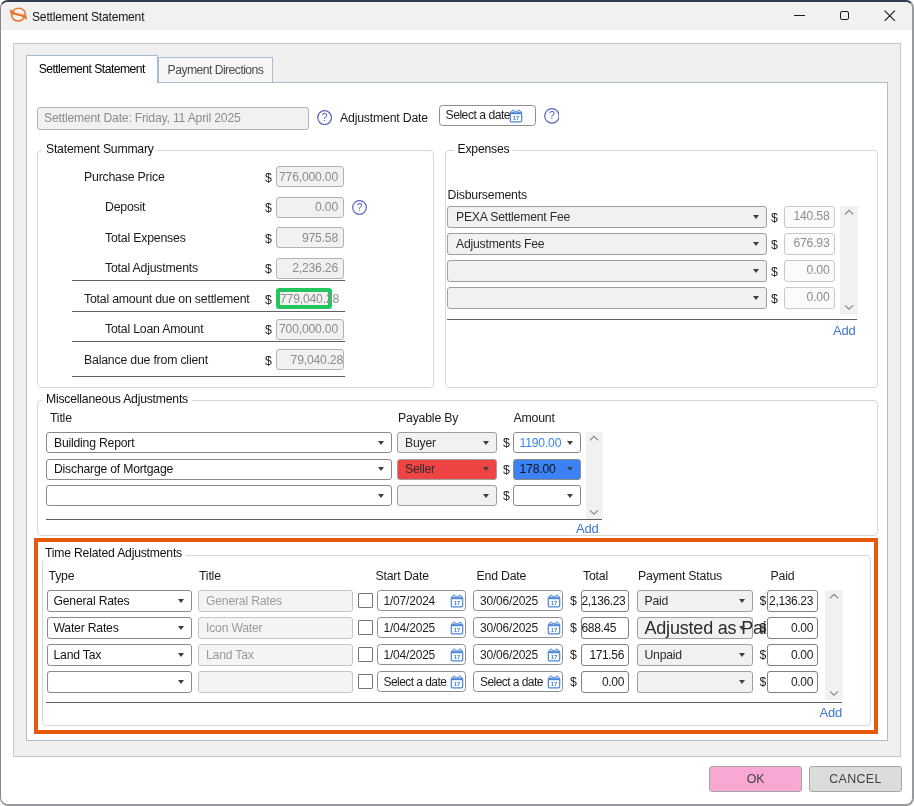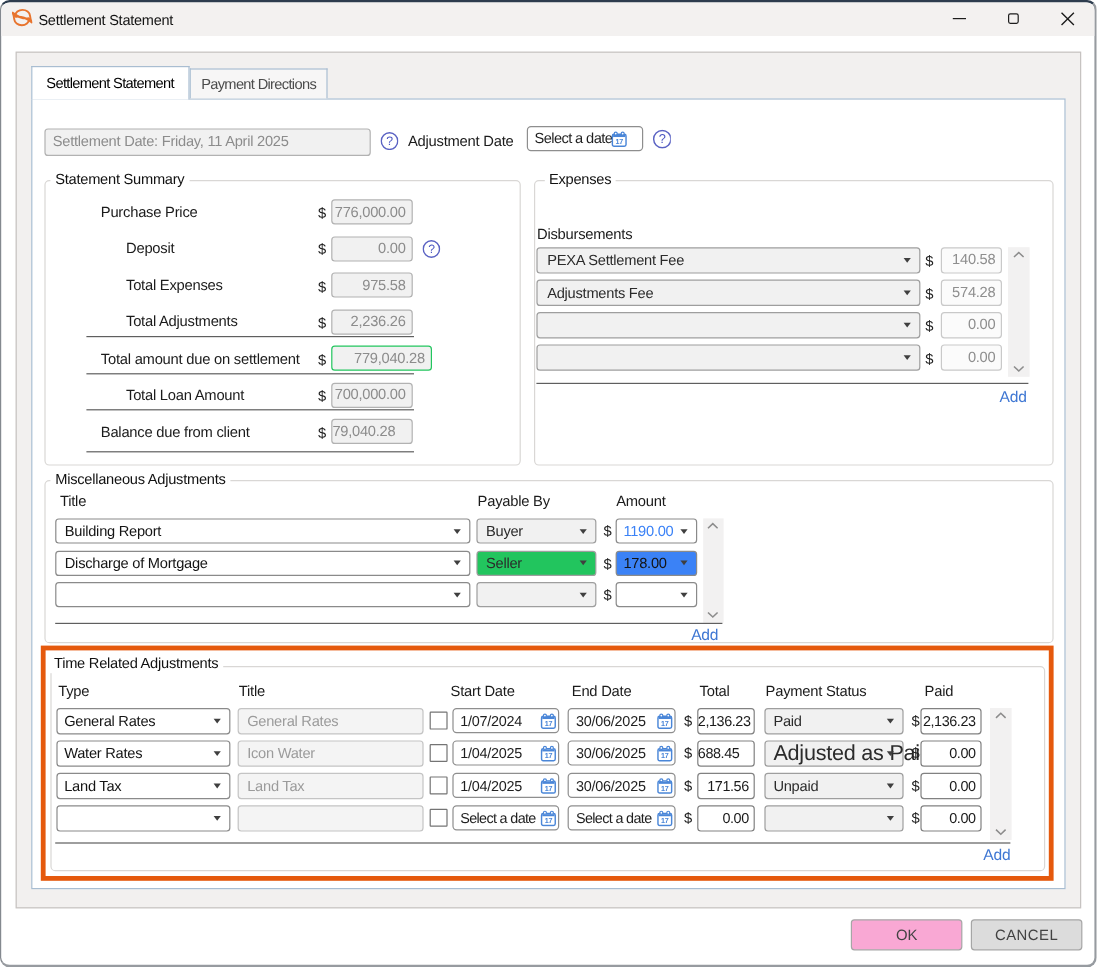--- a/index.html
+++ b/index.html
@@ -68,32 +68,32 @@
 <div class="abs" style="left:276px;top:227px;width:68px;height:21px;background:#f1f1f1;border:1px solid #b2b2b2;color:#8c8c8c;border-radius:3px;">
     <div class="vcenter" style="text-align:right;padding-right:5px;font-size:12.2px;display:block;line-height:19px;">975.58</div>
   </div>
 <div class="abs lbl" style="left:105px;top:260.0px;height:16px;line-height:16px;font-size:12.3px;color:#1b1b1b;">Total Adjustments</div>
 <div class="abs lbl" style="left:265px;top:261.0px;height:16px;line-height:16px;font-size:12.3px;color:#222;">$</div>
 <div class="abs" style="left:276px;top:257.5px;width:68px;height:21px;background:#f1f1f1;border:1px solid #b2b2b2;color:#8c8c8c;border-radius:3px;">
     <div class="vcenter" style="text-align:right;padding-right:5px;font-size:12.2px;display:block;line-height:19px;">2,236.26</div>
   </div>
 <div class="abs lbl" style="left:84px;top:290.5px;height:16px;line-height:16px;font-size:12.3px;color:#1b1b1b;">Total amount due on settlement</div>
 <div class="abs lbl" style="left:265px;top:291.5px;height:16px;line-height:16px;font-size:12.3px;color:#222;">$</div>
-<div class="abs" style="left:276px;top:288px;width:84px;height:21px;background:#f1f1f1;border:1px solid #22c55e;color:#8c8c8c;border-radius:3px;">
+<div class="abs" style="left:276px;top:288px;width:56px;height:21px;background:#f1f1f1;border:4px solid #22c55e;color:#8c8c8c;border-radius:3px;">
     <div class="vcenter" style="text-align:right;padding-right:5px;font-size:12.2px;display:block;line-height:19px;">779,040.28</div>
   </div>
 <div class="abs lbl" style="left:105px;top:321.0px;height:16px;line-height:16px;font-size:12.3px;color:#1b1b1b;">Total Loan Amount</div>
 <div class="abs lbl" style="left:265px;top:322.0px;height:16px;line-height:16px;font-size:12.3px;color:#222;">$</div>
 <div class="abs" style="left:276px;top:318.5px;width:68px;height:21px;background:#f1f1f1;border:1px solid #b2b2b2;color:#8c8c8c;border-radius:3px;">
     <div class="vcenter" style="text-align:right;padding-right:5px;font-size:12.2px;display:block;line-height:19px;">700,000.00</div>
   </div>
 <div class="abs lbl" style="left:84px;top:351.5px;height:16px;line-height:16px;font-size:12.3px;color:#1b1b1b;">Balance due from client</div>
 <div class="abs lbl" style="left:265px;top:352.5px;height:16px;line-height:16px;font-size:12.3px;color:#222;">$</div>
 <div class="abs" style="left:276px;top:349px;width:68px;height:21px;background:#f1f1f1;border:1px solid #b2b2b2;color:#8c8c8c;border-radius:3px;">
-    <div class="vcenter" style="text-align:left;padding-right:0;font-size:12.2px;display:block;line-height:19px;">79,040.28</div>
+    <div class="vcenter" style="text-align:right;padding-right:0;font-size:12.2px;display:block;line-height:19px;">79,040.28</div>
   </div>
 <div class="abs" style="left:71.5px;top:280px;width:273.5px;height:1.2px;background:#5f5f5f;"></div>
 <div class="abs" style="left:71.5px;top:310.5px;width:273.5px;height:1.2px;background:#5f5f5f;"></div>
 <div class="abs" style="left:71.5px;top:341px;width:273.5px;height:1.2px;background:#5f5f5f;"></div>
 <div class="abs" style="left:71.5px;top:375.5px;width:273.5px;height:1.2px;background:#5f5f5f;"></div>
 <svg class="abs" style="left:352.0px;top:200.0px;" width="15.0" height="15.0" viewBox="0 0 15.0 15.0">
     <circle cx="7.5" cy="7.5" r="6.8" fill="none" stroke="#5a62c3" stroke-width="1.2"></circle>
     <text x="7.5" y="11.1" text-anchor="middle" font-size="10.125" fill="#4a55c0" font-family="Liberation Sans">?</text>
   </svg>
 <div class="abs" style="left:445px;top:150px;width:432.5px;height:237.5px;border:1px solid #d9d7d5;border-radius:4px;"></div>
@@ -106,21 +106,21 @@
 <div class="abs lbl" style="left:771px;top:209.5px;height:16px;line-height:16px;font-size:12.3px;color:#222;">$</div>
 <div class="abs" style="left:783.5px;top:206px;width:51px;height:21.5px;background:#fbfbfb;border:1px solid #c9c9c9;color:#8e8e8e;border-radius:3px;">
     <div class="vcenter" style="text-align:right;padding-right:4px;font-size:12.2px;display:block;line-height:19.5px;">140.58</div>
   </div>
 <div class="abs" style="left:447px;top:233px;width:319.5px;height:21.5px;background:#f1f1f1;border:1px solid #9e9e9e;color:#2b2b2b;border-radius:3px;">
     <div class="vcenter" style="padding-left:8px;font-size:12.2px;">Adjustments Fee</div>
   </div>
 <div class="abs tri" style="left:752.9px;top:241.75px;border-top-color:#3f3f3f;"></div>
 <div class="abs lbl" style="left:771px;top:236.5px;height:16px;line-height:16px;font-size:12.3px;color:#222;">$</div>
 <div class="abs" style="left:783.5px;top:233px;width:51px;height:21.5px;background:#fbfbfb;border:1px solid #c9c9c9;color:#8e8e8e;border-radius:3px;">
-    <div class="vcenter" style="text-align:right;padding-right:4px;font-size:12.2px;display:block;line-height:19.5px;">574.28</div>
+    <div class="vcenter" style="text-align:right;padding-right:4px;font-size:12.2px;display:block;line-height:19.5px;">676.93</div>
   </div>
 <div class="abs" style="left:447px;top:260px;width:319.5px;height:21.5px;background:#f1f1f1;border:1px solid #9e9e9e;color:#2b2b2b;border-radius:3px;">
     <div class="vcenter" style="padding-left:8px;font-size:12.2px;"></div>
   </div>
 <div class="abs tri" style="left:752.9px;top:268.75px;border-top-color:#3f3f3f;"></div>
 <div class="abs lbl" style="left:771px;top:263.5px;height:16px;line-height:16px;font-size:12.3px;color:#222;">$</div>
 <div class="abs" style="left:783.5px;top:260px;width:51px;height:21.5px;background:#fbfbfb;border:1px solid #c9c9c9;color:#8e8e8e;border-radius:3px;">
     <div class="vcenter" style="text-align:right;padding-right:4px;font-size:12.2px;display:block;line-height:19.5px;">0.00</div>
   </div>
 <div class="abs" style="left:447px;top:287px;width:319.5px;height:21.5px;background:#f1f1f1;border:1px solid #9e9e9e;color:#2b2b2b;border-radius:3px;">
@@ -155,21 +155,21 @@
 <div class="abs tri" style="left:483.4px;top:440.5px;border-top-color:#3f3f3f;"></div>
 <div class="abs lbl" style="left:503px;top:435px;height:16px;line-height:16px;font-size:12.3px;color:#222;">$</div>
 <div class="abs" style="left:512.5px;top:432px;width:68px;height:21px;background:#fff;border:1px solid #8a8a8a;color:#3b82f6;border-radius:3px;">
     <div class="vcenter" style="padding-left:6px;font-size:12.2px;">1190.00</div>
   </div>
 <div class="abs tri" style="left:566.9px;top:440.5px;border-top-color:#3f3f3f;"></div>
 <div class="abs" style="left:46px;top:458.5px;width:345.5px;height:21px;background:#fff;border:1px solid #8a8a8a;color:#141414;border-radius:3px;">
     <div class="vcenter" style="padding-left:7px;font-size:12.2px;">Discharge of Mortgage</div>
   </div>
 <div class="abs tri" style="left:377.9px;top:467.0px;border-top-color:#3f3f3f;"></div>
-<div class="abs" style="left:397px;top:458.5px;width:100px;height:21px;background:#22c55e;border:1px solid #9e9e9e;color:#2b2b2b;border-radius:3px;">
+<div class="abs" style="left:397px;top:458.5px;width:100px;height:21px;background:#ef4444;border:1px solid #9e9e9e;color:#2b2b2b;border-radius:3px;">
     <div class="vcenter" style="padding-left:7px;font-size:12.2px;">Seller</div>
   </div>
 <div class="abs tri" style="left:483.4px;top:467.0px;border-top-color:#3f3f3f;"></div>
 <div class="abs lbl" style="left:503px;top:461.5px;height:16px;line-height:16px;font-size:12.3px;color:#222;">$</div>
 <div class="abs" style="left:512.5px;top:458.5px;width:68px;height:21px;background:#3b82f6;border:1px solid #8a8a8a;color:#141414;border-radius:3px;">
     <div class="vcenter" style="padding-left:6px;font-size:12.2px;">178.00</div>
   </div>
 <div class="abs tri" style="left:566.9px;top:467.0px;border-top-color:#3f3f3f;"></div>
 <div class="abs" style="left:46px;top:485px;width:345.5px;height:21px;background:#fff;border:1px solid #8a8a8a;color:#141414;border-radius:3px;">
     <div class="vcenter" style="padding-left:7px;font-size:12.2px;"></div>

